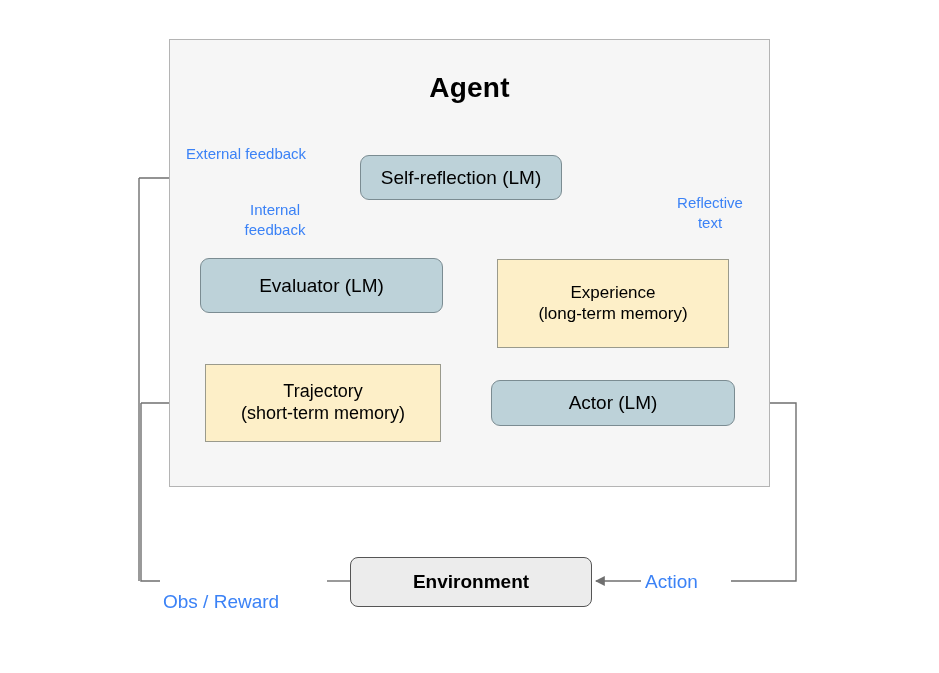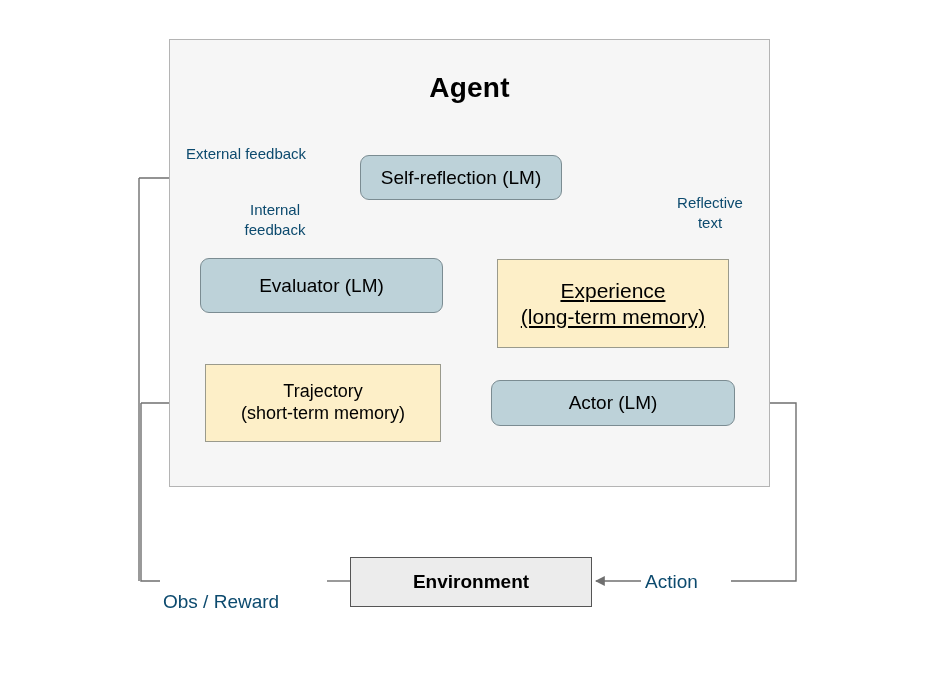--- a/index.html
+++ b/index.html
@@ -67,52 +67,51 @@
     border-radius: 9px;
   }
   .node-cream {
     background: #fdefc8;
     border: 1px solid #9a9a8c;
     border-radius: 0;
   }
   .node-gray {
     background: #ececec;
     border: 1px solid #555555;
-    border-radius: 0;
+    border-radius: 8px;
     font-weight: bold;
   }
   #node-self-reflection {
     left: 360px; top: 155px; width: 202px; height: 45px;
     font-size: 19px;
   }
   #node-evaluator {
     left: 200px; top: 258px; width: 243px; height: 55px;
     font-size: 19px;
   }
   #node-experience {
     left: 497px; top: 259px; width: 232px; height: 89px;
-    font-size: 21px;
-    text-decoration: underline;
+    font-size: 17px;
   }
   #node-trajectory {
     left: 205px; top: 364px; width: 236px; height: 78px;
     font-size: 18px;
   }
   #node-actor {
     left: 491px; top: 380px; width: 244px; height: 46px;
     font-size: 19px;
   }
   #node-environment {
     left: 350px; top: 557px; width: 242px; height: 50px;
     font-size: 19px;
   }
   
   .edge-label {
     position: absolute;
-    color: #0c4a6e;
+    color: #3b82f6;
     font-size: 15px;
     line-height: 1.3;
     text-align: center;
     white-space: pre-line;
   }
   #label-external-feedback {
     left: 186px; top: 144px; width: 160px; text-align: left;
     font-size: 15px;
   }
   #label-internal-feedback {

